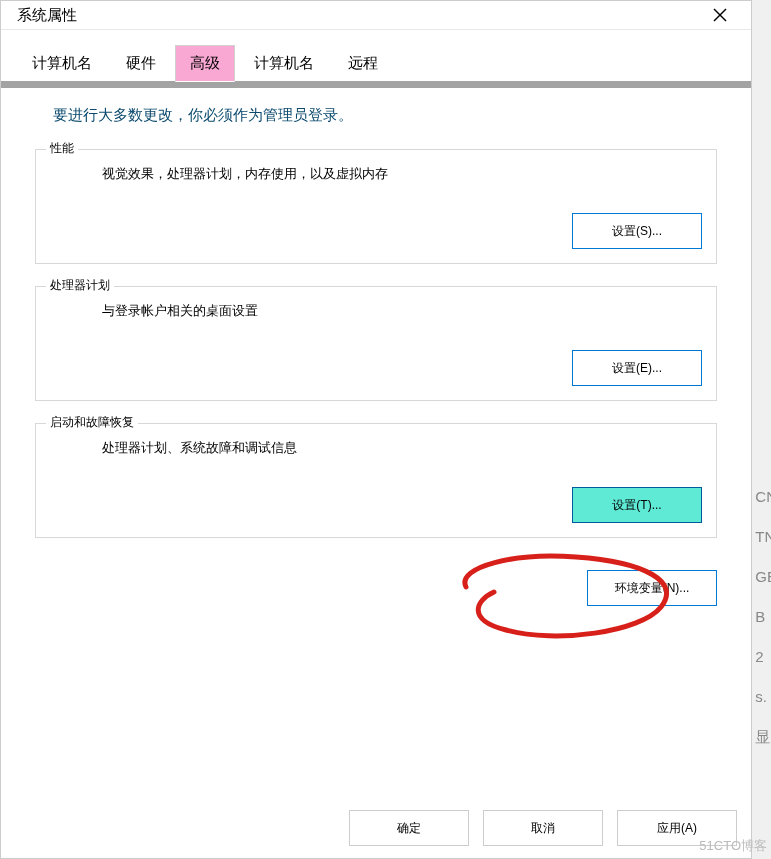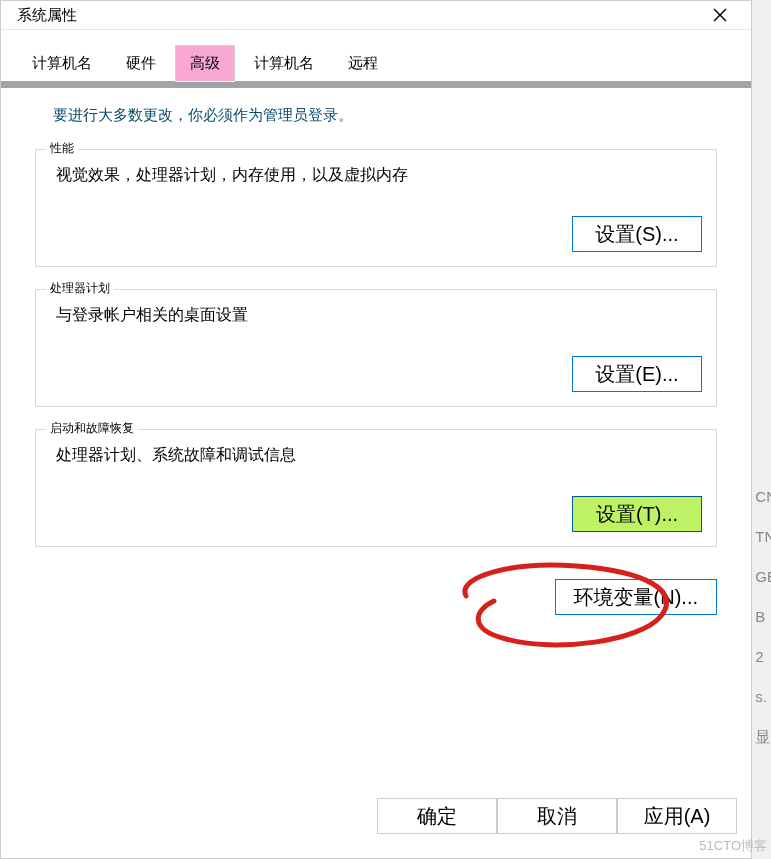--- a/index.html
+++ b/index.html
@@ -89,66 +89,68 @@
       color: #000;
       position: relative;
       top: -12px;
       background: #ffffff;
       display: inline-block;
       padding: 0 4px;
       margin-left: -4px;
       font-family: Liberation Mono, monospace;
     }
     .fieldset-desc {
-      font-size: 16px;
+      font-size: 13px;
       color: #000;
       margin-top: -4px;
       margin-bottom: 30px;
       padding-left: 6px;
+      margin-left: 46px;
     }
     .fieldset-actions {
       display: flex;
       justify-content: flex-end;
     }
     .btn {
       min-width: 130px;
       height: 36px;
       border: 1px solid #0078d4;
       background: #ffffff;
       color: #000;
-      font-size: 20px;
+      font-size: 12px;
       cursor: pointer;
       padding: 0 18px;
       display: flex;
       align-items: center;
       justify-content: center;
     }
     .btn.highlighted {
-      background: #bef264;
+      background: #5eead4;
       border-color: #005a9e;
     }
     .env-vars-row {
       display: flex;
       justify-content: flex-end;
       padding: 0 34px 18px 34px;
       position: relative;
     }
     .annotation {
       position: absolute;
       pointer-events: none;
       z-index: 10;
     }
     .annotation svg {
       overflow: visible;
     }
     .footer {
       position: absolute;
-      bottom: 12px;
+      bottom: 0;
       right: 0;
       display: flex;
+      gap: 14px;
       padding: 12px 14px;
       justify-content: space-between;
     }
     .footer .btn {
       border: 1px solid #cccccc;
       min-width: 120px;
       background: #ffffff;
     }
     .bg-chars {
       position: absolute;

